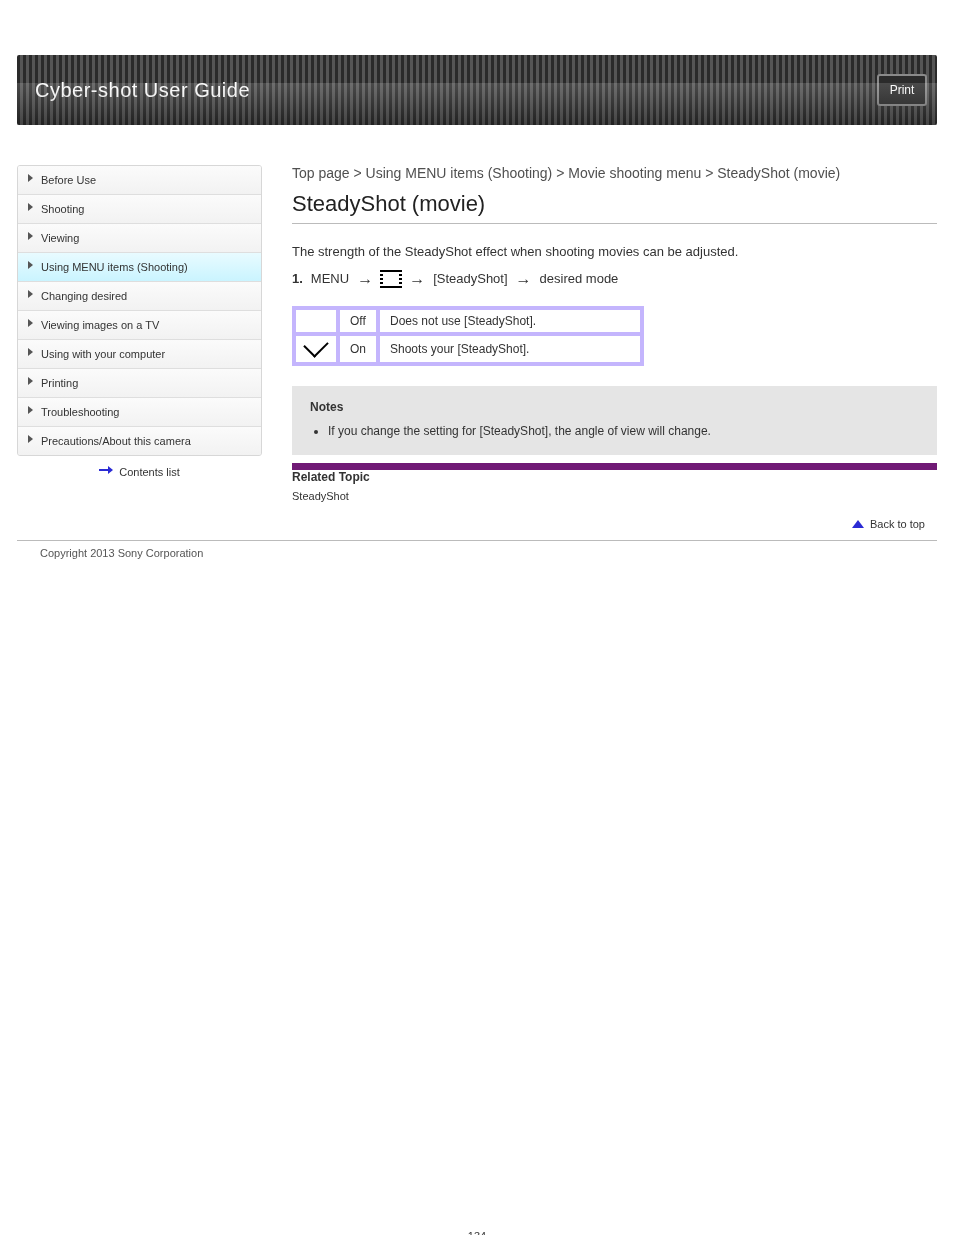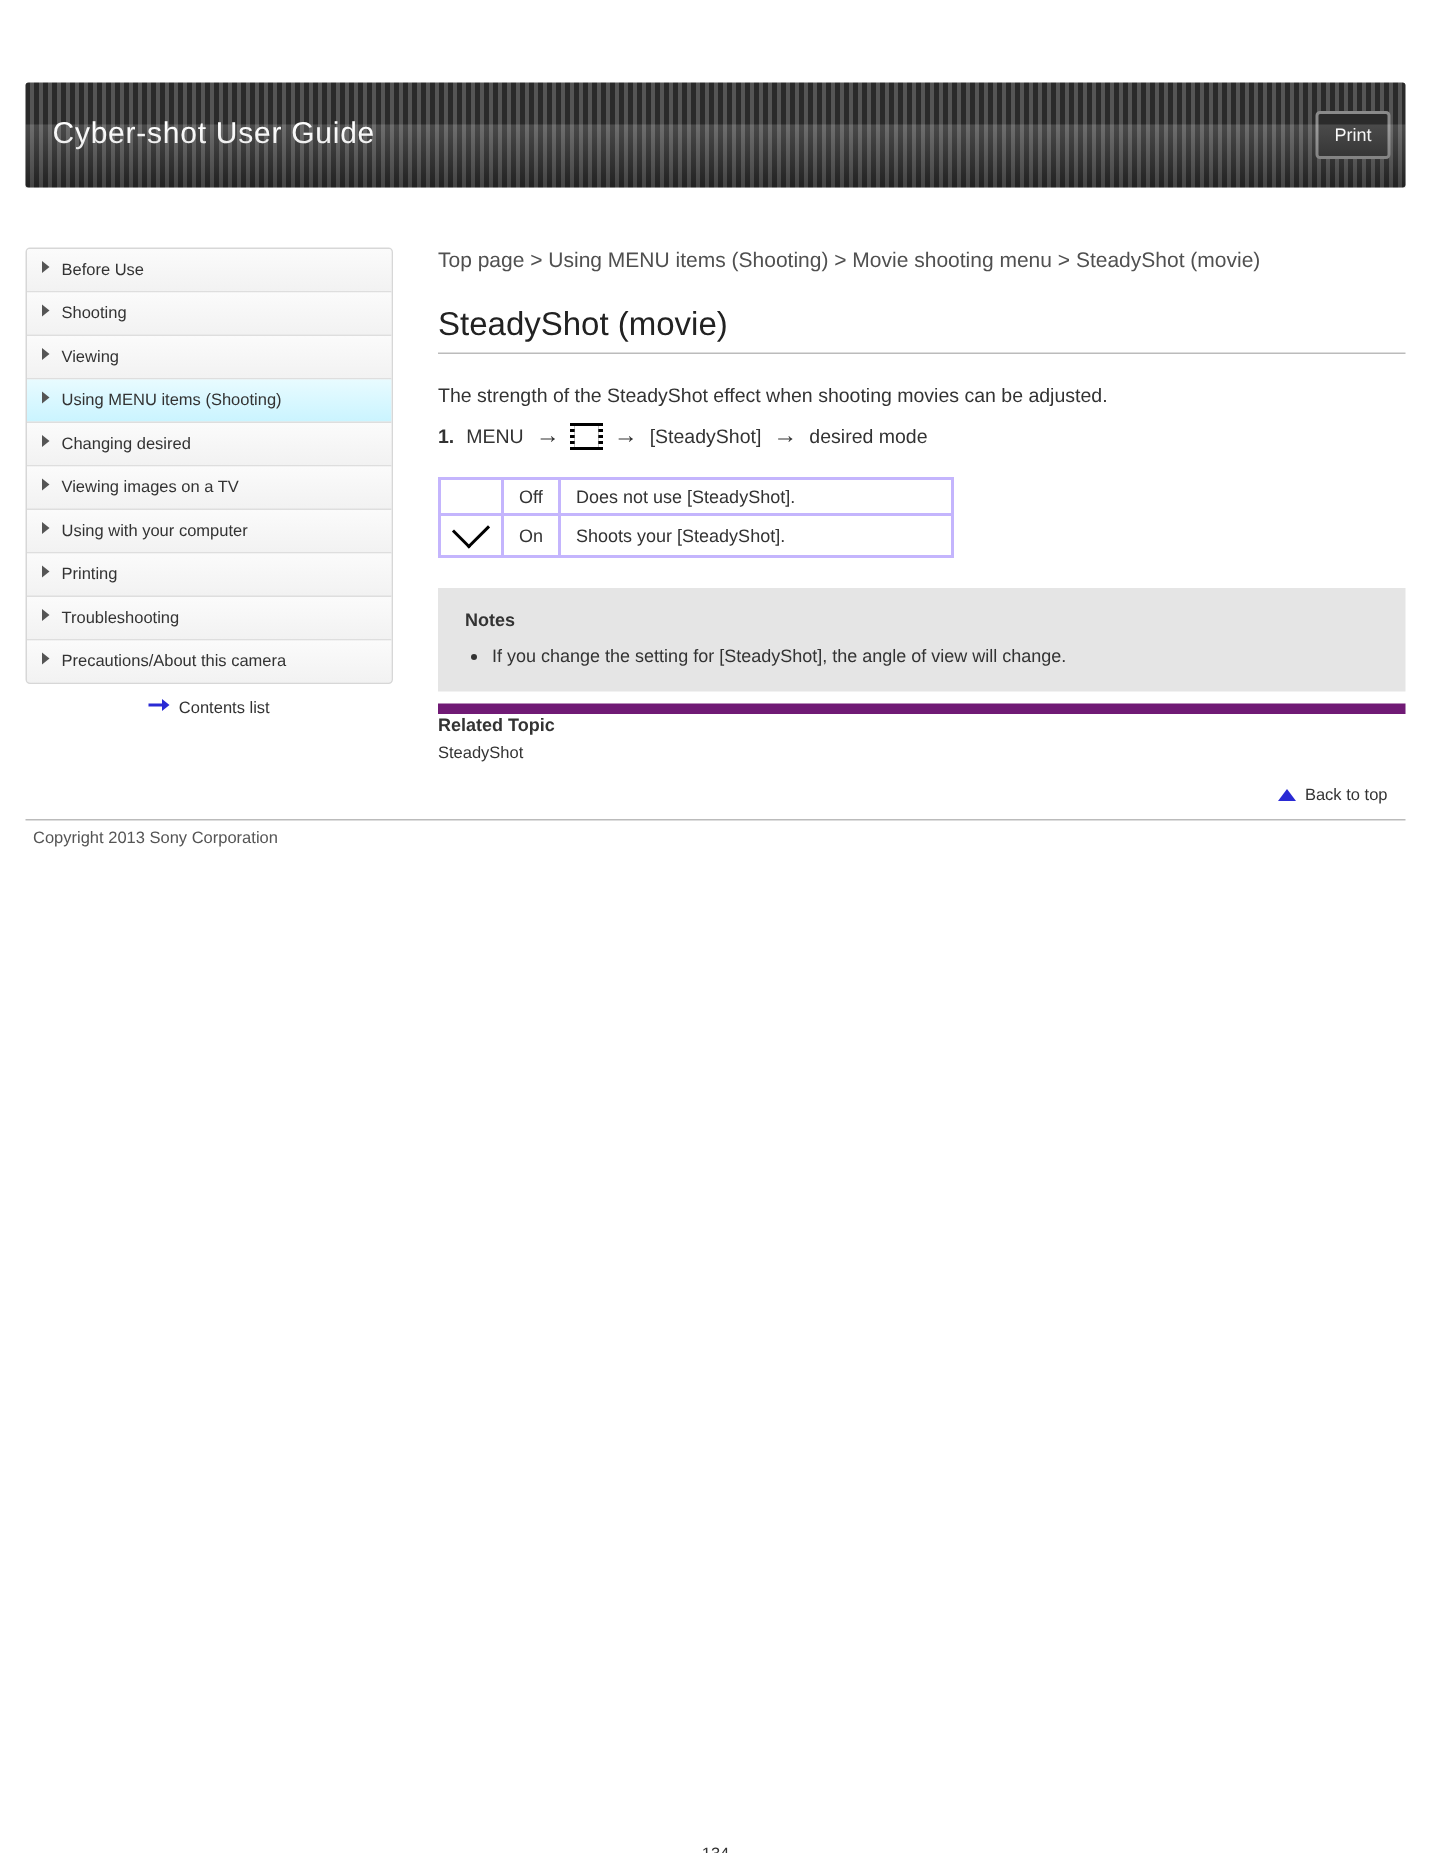--- a/index.html
+++ b/index.html
@@ -13,43 +13,43 @@
   .side-item{display:flex;gap:8px;font-size:11px;color:#333;padding:8px 10px;border-bottom:1px solid #dedede;background:linear-gradient(180deg,#fbfbfb,#f2f2f2);cursor:pointer}
   .side-item:last-child{border-bottom:none}
   .side-item.sel{background:linear-gradient(180deg,#e8fbff,#caf4ff)}
   .caret{width:0;height:0;border-top:4px solid transparent;border-bottom:4px solid transparent;border-left:5px solid #555}
   .top-link{display:flex;align-items:flex-start;justify-content:center;gap:6px;font-size:11px;color:#333;padding:10px 0}
   .arrow-right{width:14px;height:8px;position:relative}
   .arrow-right::before{content:"";position:absolute;left:0;top:3px;width:9px;height:2px;background:#2a2ad4}
   .arrow-right::after{content:"";position:absolute;right:0;top:0;width:0;height:0;border-top:4px solid transparent;border-bottom:4px solid transparent;border-left:5px solid #2a2ad4}
   .content{flex:1;min-width:0}
   h1.ptitle{font-size:22px;font-weight:normal;margin:0 0 4px 0;color:#222}
-  .subtitle{font-size:14px;color:#505050;margin-bottom:22px}
+  .subtitle{font-size:14px;color:#505050;margin-bottom:10px}
   hr.rule{border:none;border-top:1px solid #bbb;margin:6px 0 18px 0}
   .desc{font-size:13px;color:#333;margin:12px 0 8px 0;line-height:1.5}
   .steps{display:flex;align-items:center;gap:8px;font-size:13px;color:#333;margin:6px 0 18px 0}
   .steps .step{white-space:nowrap}
   .arr{font-size:16px}
   .film-icon{width:16px;height:14px;border:2px solid #000;position:relative;display:inline-block}
   .film-icon::before,.film-icon::after{content:"";position:absolute;top:-2px;bottom:-2px;width:3px;background:repeating-linear-gradient(180deg,#000 0 2px,#fff 2px 4px)}
   .film-icon::before{left:-3px}
   .film-icon::after{right:-3px}
   table.opt{border-collapse:collapse;margin-bottom:20px}
-  table.opt td{border:2px solid #c4b5fd;font-size:12px;padding:6px 10px;vertical-align:middle}
+  table.opt td{border:4px solid #c4b5fd;font-size:12px;padding:6px 10px;vertical-align:middle}
   table.opt tr:first-child td{padding:4px 10px}
   .chk{width:18px;height:14px;border:2px solid #000;border-top:none;border-right:none;transform:rotate(-45deg);display:inline-block;margin-top:-6px}
   .note-box{background:#e5e5e5;padding:14px 18px;font-size:12px;color:#333;margin-bottom:8px}
   .note-box .note-title{font-weight:bold;margin-bottom:8px}
   .note-box ul{margin:0;padding-left:18px;line-height:1.6}
   .related{border-top:7px solid #701a75;font-size:12px;color:#333}
   .related-links{font-size:11px;color:#333;margin-top:6px}
   .back-top{display:flex;align-items:center;justify-content:flex-end;gap:6px;font-size:11px;color:#333;margin:16px 12px 6px 0;cursor:pointer}
   .tri-up{width:0;height:0;border-left:6px solid transparent;border-right:6px solid transparent;border-bottom:8px solid #2a2ad4}
   .footer-rule{border:none;border-top:1px solid #bbb;margin:4px 17px}
-  .copyright{font-size:11px;color:#555;margin:6px 0 0 22px}
+  .copyright{font-size:11px;color:#555;margin:6px 0 0 40px}
   .pagenum{position:absolute;bottom:48px;left:0;right:0;text-align:center;font-size:11px;color:#333}
 </style>
 </head>
 <body>
 
 <div class="page">
 
   <div class="header-bar">
     <div class="header-title">Cyber-shot User Guide</div>
     <div class="header-btn">Print</div>

